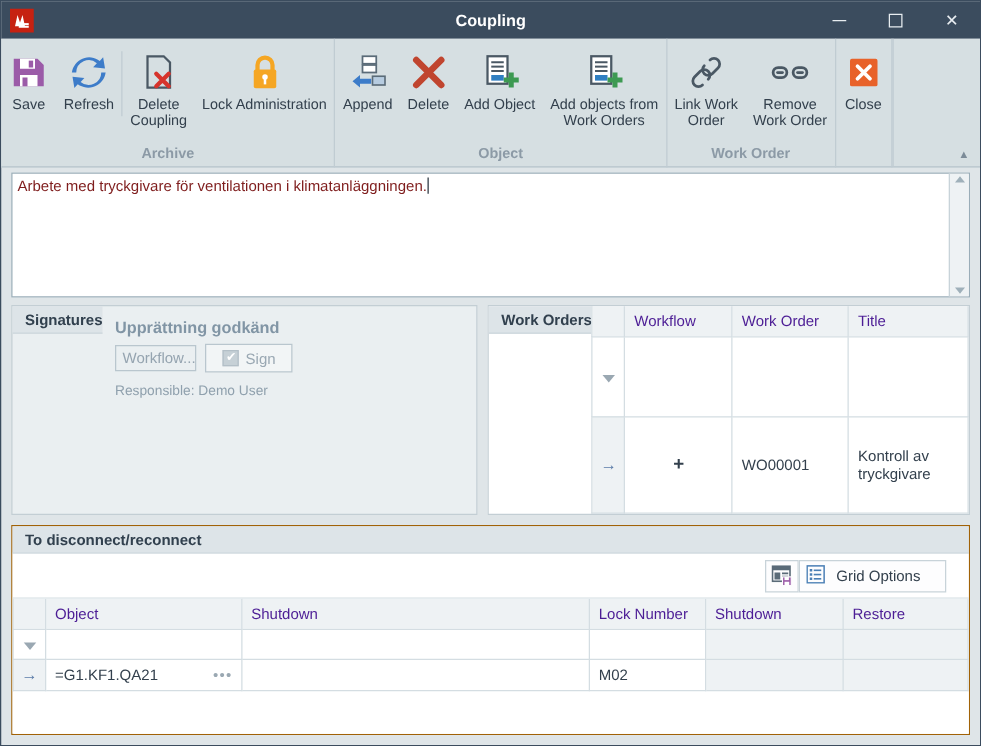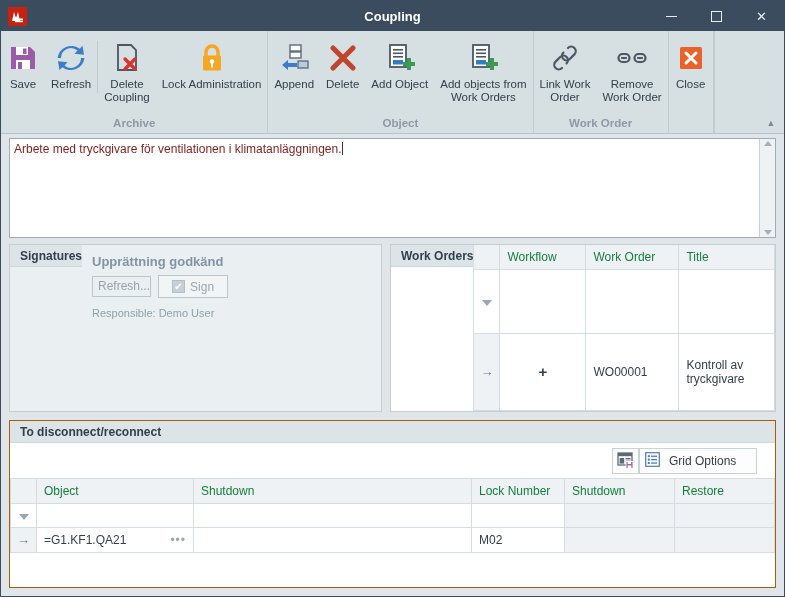--- a/index.html
+++ b/index.html
@@ -259,21 +259,21 @@
     font-size: 12px;
   }
   .grid th {
     background: #eef2f4;
     border: 1px solid #d4dde2;
     border-top: none;
     height: 24px;
     font-weight: normal;
     text-align: left;
     padding: 0 7px;
-    color: #15803d;
+    color: #4c1d95;
   }
   .grid td {
     border: 1px solid #d4dde2;
     height: 25px;
     padding: 0 7px;
     background: #ffffff;
     color: #33404d;
     vertical-align: middle;
   }
   .grid tr.filter-row td {
@@ -557,21 +557,21 @@
     </div>
   </div>
 
   <div id="mid">
 
     <div class="panel" id="sig-panel">
       <div class="panel-head">Signatures</div>
       <div class="sig-body">
         <div class="sig-title">Upprättning godkänd</div>
         <div class="sig-row">
-          <div class="sig-input">Refresh...</div>
+          <div class="sig-input">Workflow...</div>
           <div class="sign-btn">
             <span class="chk">✔</span>
             <span>Sign</span>
           </div>
         </div>
         <div class="sig-resp">Responsible: Demo User</div>
       </div>
     </div>
 
     <div class="panel" id="wo-panel">

